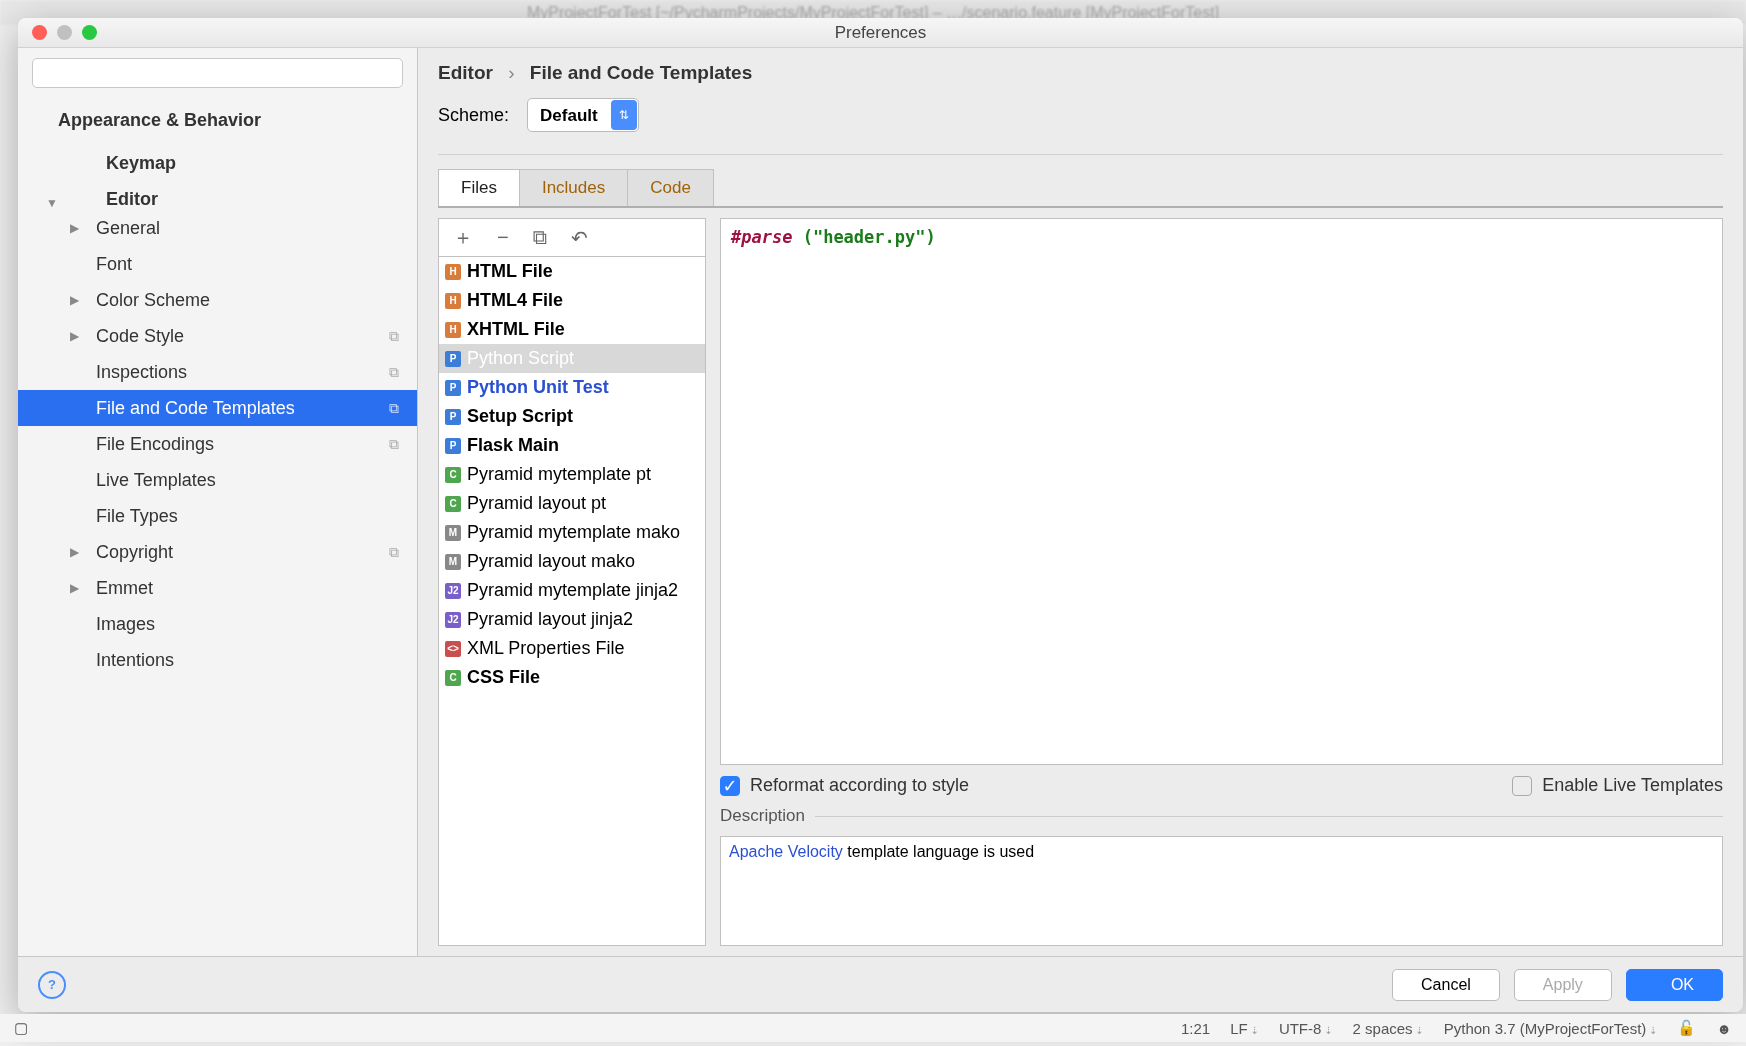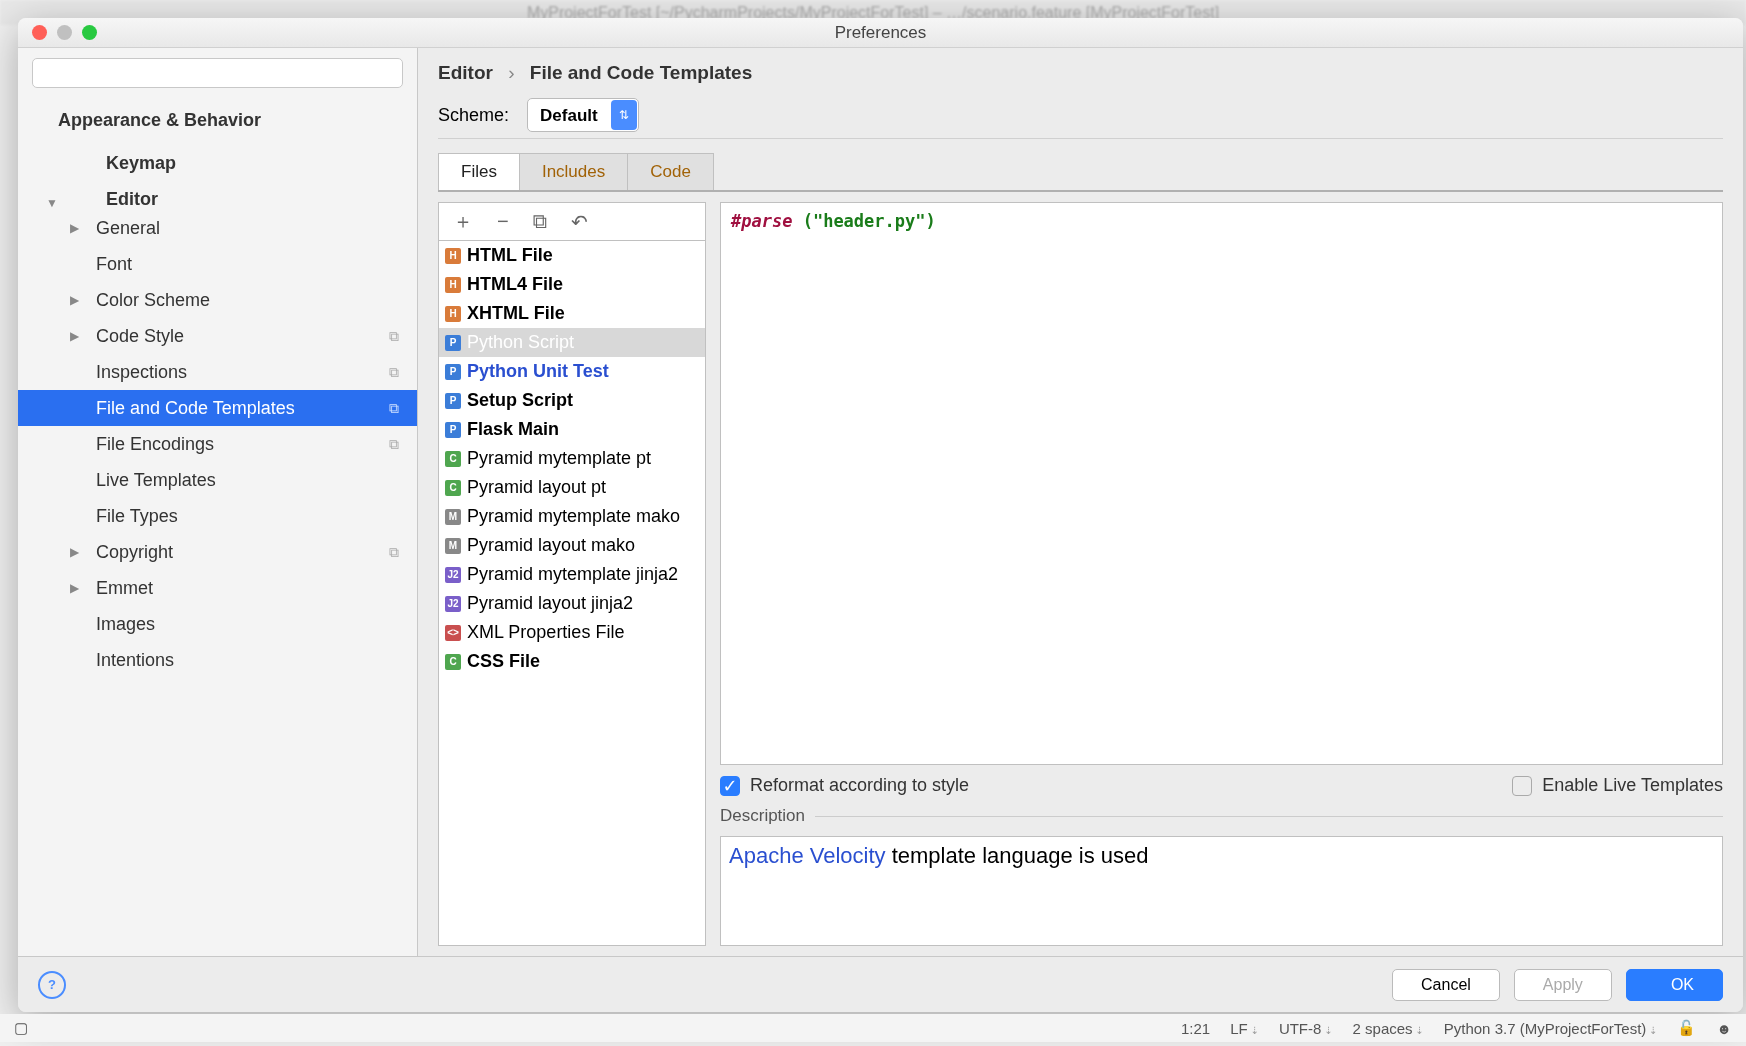--- a/index.html
+++ b/index.html
@@ -37,21 +37,21 @@
 .tree-item.level-2 .arrow { left: 52px; }
 .tree-item.selected { background: #2a6ff0; color: #fff; }
 .tree-item .overlay { position: absolute; right: 18px; color: #aaa; font-size: 14px; }
 .tree-item.selected .overlay { color: #cde0ff; }
 
 
 .main { flex: 1; display: flex; flex-direction: column; padding: 14px 20px 0 20px; overflow: hidden; }
 .breadcrumb { font-size: 19px; font-weight: 700; color: #333; padding-bottom: 14px; }
 .breadcrumb .sep { color: #888; font-weight: 400; padding: 0 10px; }
 
-.scheme-row { display: flex; align-items: center; gap: 18px; padding-bottom: 6px; border-bottom: 1px solid #d0d0d0; }
+.scheme-row { display: flex; align-items: center; gap: 18px; padding-bottom: 22px; border-bottom: 1px solid #d0d0d0; }
 .scheme-label { font-size: 18px; }
 .scheme-select { position: relative; }
 .scheme-select select { appearance: none; border: 1px solid #bbb; border-radius: 5px; background: #fff; height: 34px; padding: 0 40px 0 12px; font-size: 17px; font-weight: 700; }
 .scheme-select::after { content: "⇅"; font-size: 12px; position: absolute; right: 2px; top: 2px; bottom: 2px; width: 26px; background: #4a8dff; color: #fff; border-radius: 4px; display: flex; align-items: center; justify-content: center; }
 
 .tabs { display: flex; border-bottom: 2px solid #b0b0b0; margin-top: 14px; }
 .tab { padding: 8px 22px; font-size: 17px; color: #a16207; background: #e0e0e0; border: 1px solid #c0c0c0; border-bottom: none; margin-right: -1px; cursor: default; }
 .tab.active { background: #fff; color: #222; font-weight: 400; }
 
 .content-split { flex: 1; display: flex; gap: 14px; padding-top: 10px; overflow: hidden; padding-bottom: 10px; }
@@ -78,21 +78,21 @@
 .code-box .k1 { color: #a01040; font-style: italic; font-weight: 700; }
 .code-box .k2 { color: #1a7c1a; font-weight: 700; }
 
 .check-row { display: flex; align-items: center; gap: 30px; font-size: 18px; color: #333; }
 .check-row label { display: flex; align-items: center; gap: 10px; }
 .cbox { width: 20px; height: 20px; border-radius: 4px; border: 1px solid #aaa; display: inline-flex; align-items: center; justify-content: center; }
 .cbox.checked { background: #2a7dff; border-color: #2a7dff; color: #fff; }
 
 .desc-head { font-size: 17px; color: #555; display: flex; align-items: center; gap: 10px; }
 .desc-head::after { content: ""; flex: 1; border-top: 1px solid #ccc; }
-.desc-box { border: 1px solid #c0c0c0; background: #fff; height: 110px; padding: 6px 8px; font-size: 22px; }
+.desc-box { border: 1px solid #c0c0c0; background: #fff; height: 110px; padding: 6px 8px; font-size: 16px; }
 .desc-box .lnk { color: #2a4fd0; }
 
 
 .footer { height: 56px; border-top: 1px solid #c8c8c8; display: flex; align-items: center; padding: 0 20px; gap: 14px; background: #ececec; }
 .footer .spacer { flex: 1; }
 .help-btn { width: 28px; height: 28px; border-radius: 50%; border: 2px solid #4a8dff; color: #4a8dff; display: flex; align-items: center; justify-content: center; font-weight: 700; }
 .btn { height: 32px; padding: 0 28px; border-radius: 5px; border: 1px solid #bbb; background: #fff; font-size: 16px; }
 .btn.primary { background: #2a7dff; color: #fff; border-color: #2a7dff; padding-left: 44px; }
 .btn.disabled { color: #aaa; }
 

